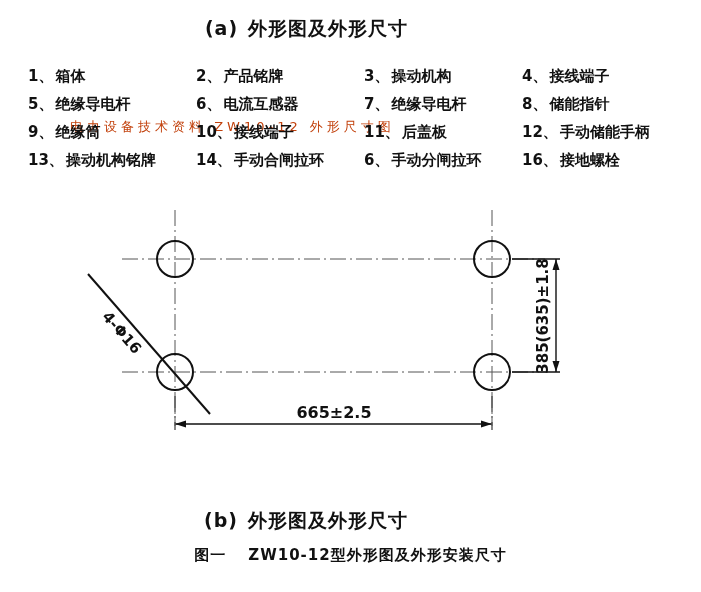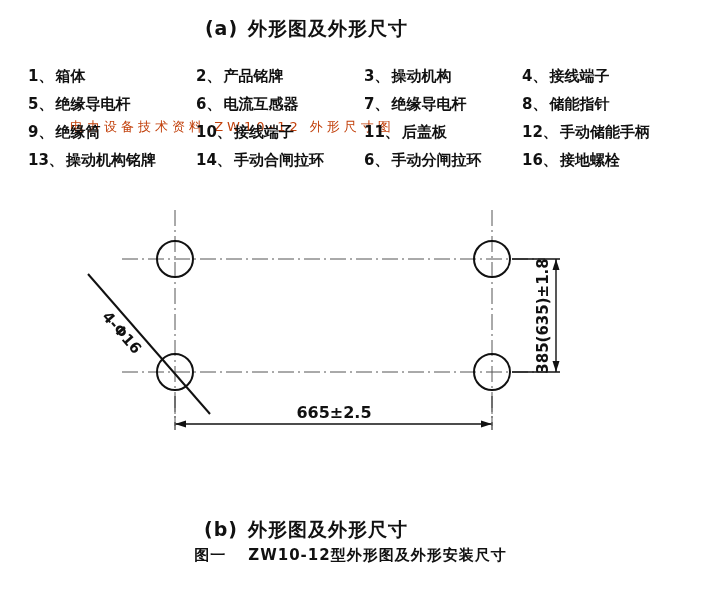--- a/index.html
+++ b/index.html
@@ -82,21 +82,20 @@
   
   .title-b {
     position: absolute;
     top: 508px;
     left: 0;
     width: 612px;
     text-align: center;
     font-size: 19px;
     font-weight: bold;
     letter-spacing: 1px;
-    margin-top: 9px;
   }
   .title-b .paren {
     margin-right: 10px;
   }
   .fig-caption {
     position: absolute;
     top: 546px;
     left: 0;
     width: 701px;
     text-align: center;

